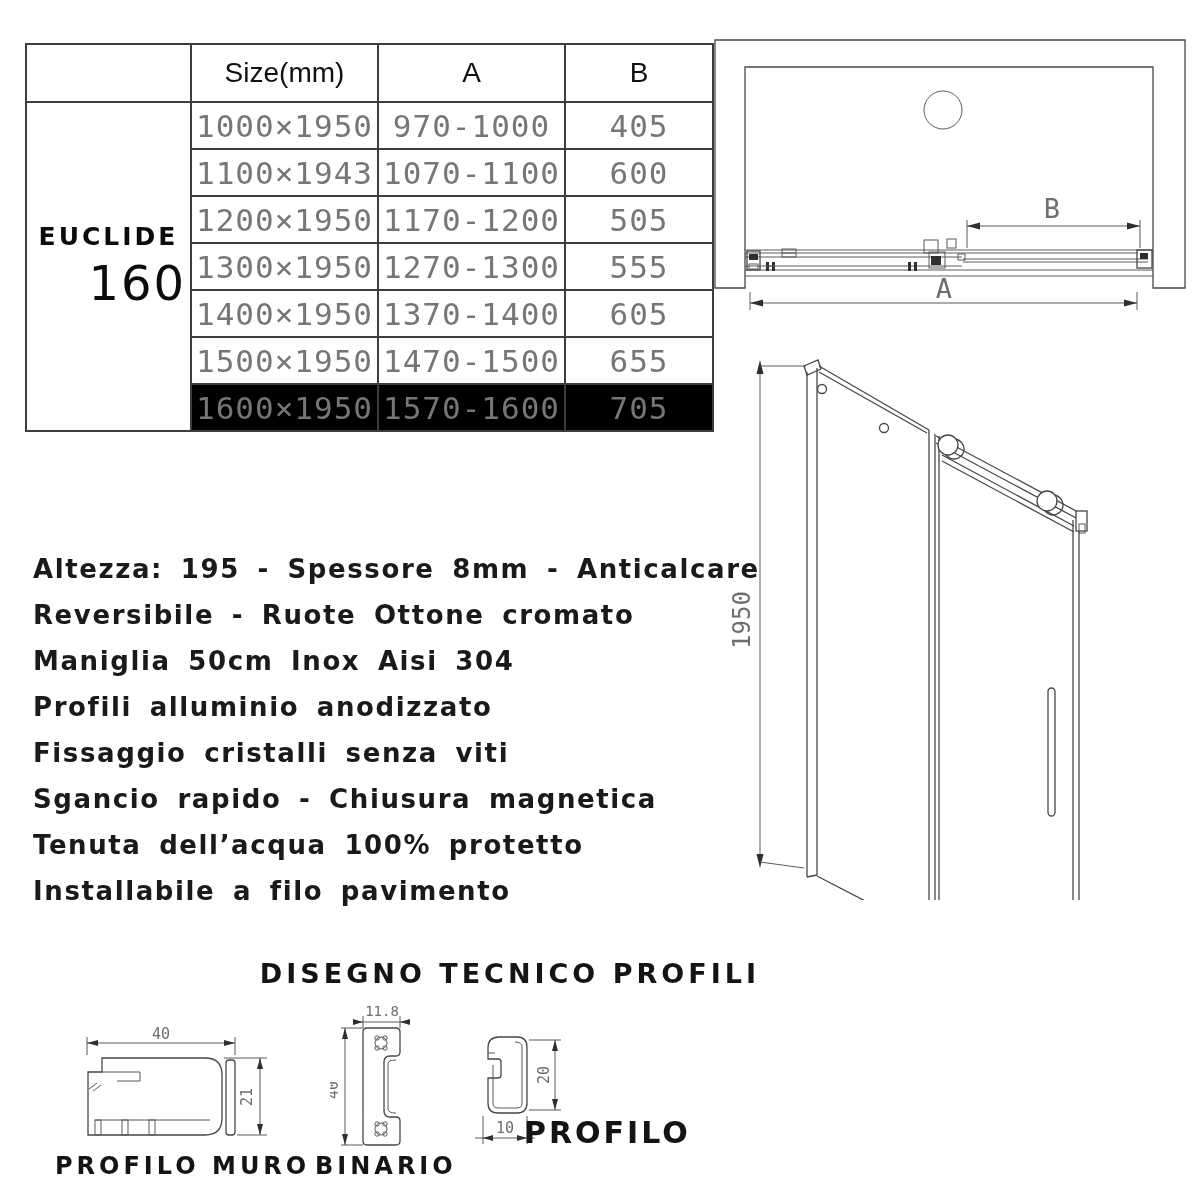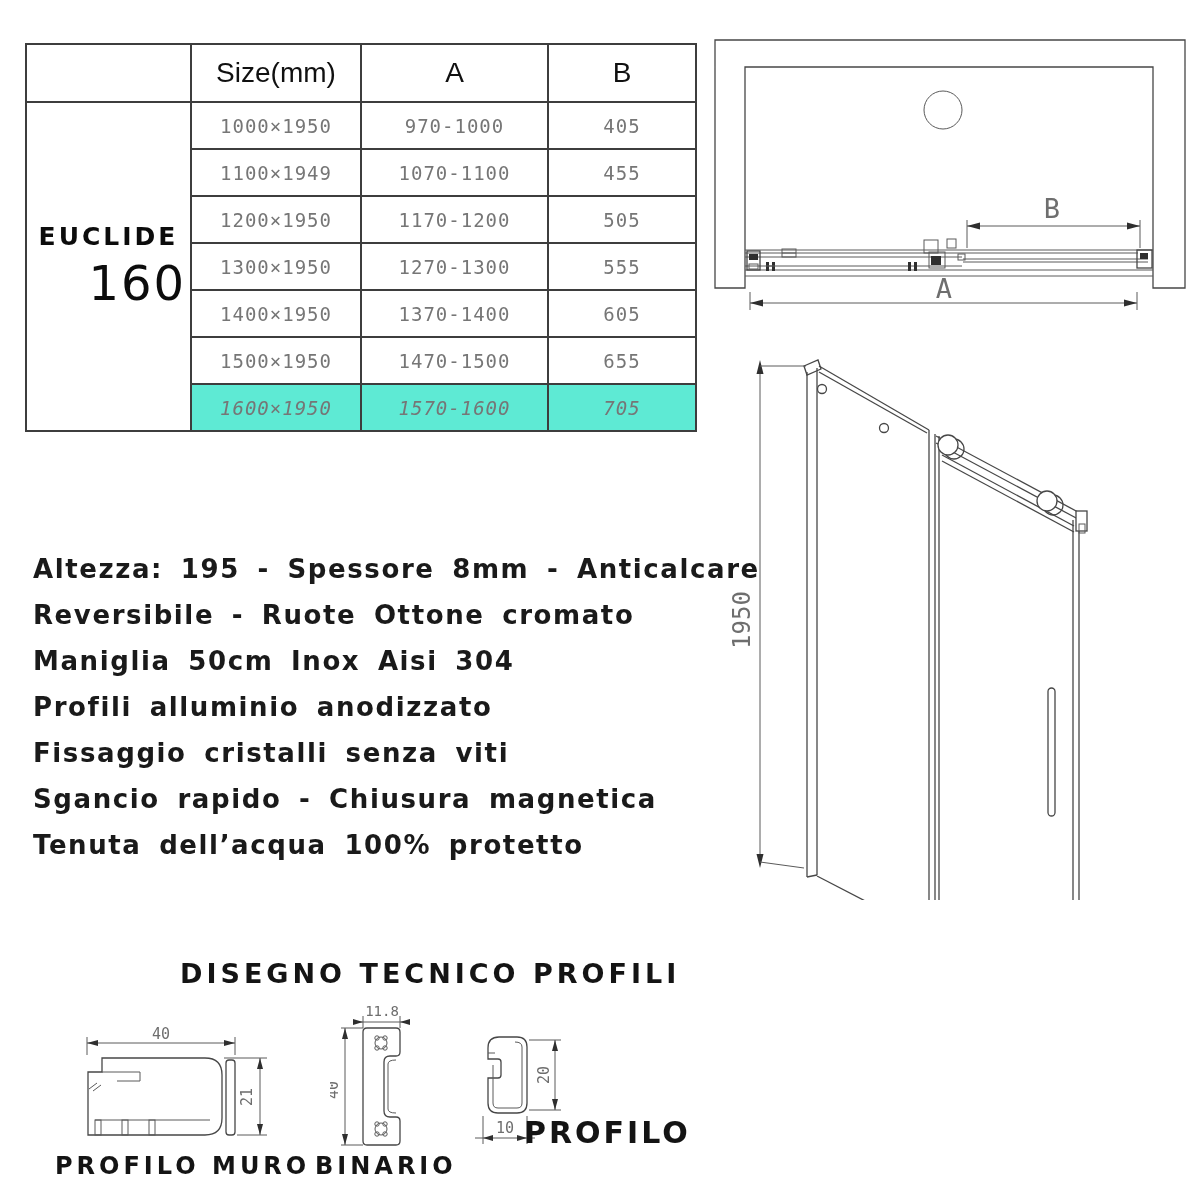--- a/index.html
+++ b/index.html
@@ -12,44 +12,44 @@
   table.spec th,table.spec td{
     border:2px solid #3d3d3d;box-sizing:border-box;text-align:center;
     vertical-align:middle;padding:4px;overflow:hidden;
   }
   table.spec th{
     height:58px;font-family:"Liberation Sans",sans-serif;font-weight:400;
     font-size:28px;color:#101010;
   }
   table.spec td{height:47px;}
   td.num{
-    font-family:"DejaVu Sans Mono",monospace;font-size:19px;color:#767676;
+    font-family:"DejaVu Sans Mono",monospace;font-size:31px;color:#767676;
     letter-spacing:1px;font-weight:400;
   }
-  tr.hl td.num{background:#5eead4;font-style:italic;}
+  tr.hl td.num{background:#000000;}
   td.brand-cell{vertical-align:middle;}
   .brand-name{font-size:25px;font-weight:700;letter-spacing:3px;color:#0c0c0c;}
   .brand-size{font-size:48px;font-weight:400;color:#0c0c0c;margin-top:4px;letter-spacing:2px;text-align:right;}
   
   ul.features{position:absolute;left:33px;top:546px;margin:0;padding:0;list-style:none;}
   ul.features li{
     height:46px;line-height:46px;font-size:26px;font-weight:600;
     letter-spacing:1.6px;word-spacing:7px;color:#1a1a1a;white-space:nowrap;
   }
   
   .drw{position:absolute;}
   .ln{stroke:#474747;stroke-width:1.3;fill:none;}
   .thin{stroke:#5a5a5a;stroke-width:1;fill:none;}
   .fl{fill:#2f2f2f;stroke:none;}
   .wf{fill:#ffffff;stroke:#474747;stroke-width:1.3;}
   .arr{fill:#2f2f2f;stroke:none;}
   .cad{font-family:"DejaVu Sans Mono",monospace;fill:#6e6e6e;font-weight:400;}
   
   .sec-heading{
-    position:absolute;left:180px;top:958px;width:580px;text-align:left;
+    position:absolute;left:180px;top:958px;width:580px;text-align:right;
     font-size:27px;font-weight:700;letter-spacing:4px;color:#141414;white-space:nowrap;
   }
   .lbl{position:absolute;font-weight:700;color:#141414;white-space:nowrap;}
   .lbl-muro{left:55px;top:1152px;width:250px;text-align:right;font-size:24px;letter-spacing:4px;}
   .lbl-binario{left:315px;top:1152px;width:130px;text-align:left;font-size:24px;letter-spacing:4px;}
   .lbl-sv{left:524px;top:1112px;font-size:30px;letter-spacing:3px;line-height:42px;}
 </style>
 </head>
 <body>
 
@@ -70,23 +70,23 @@
   <tr>
     <td class="brand-cell" rowspan="7">
       <div class="brand-name">EUCLIDE</div>
       <div class="brand-size">160</div>
     </td>
     <td class="num">1000×1950</td>
     <td class="num">970-1000</td>
     <td class="num">405</td>
   </tr>
   <tr>
-    <td class="num">1100×1949</td>
+    <td class="num">1100×1943</td>
     <td class="num">1070-1100</td>
-    <td class="num">455</td>
+    <td class="num">600</td>
   </tr>
   <tr>
     <td class="num">1200×1950</td>
     <td class="num">1170-1200</td>
     <td class="num">505</td>
   </tr>
   <tr>
     <td class="num">1300×1950</td>
     <td class="num">1270-1300</td>
     <td class="num">555</td>
@@ -206,20 +206,21 @@
 </svg>
 
 <ul class="features">
   <li>Altezza: 195 - Spessore 8mm - Anticalcare</li>
   <li>Reversibile - Ruote Ottone cromato</li>
   <li>Maniglia 50cm Inox Aisi 304</li>
   <li>Profili alluminio anodizzato</li>
   <li>Fissaggio cristalli senza viti</li>
   <li>Sgancio rapido - Chiusura magnetica</li>
   <li>Tenuta dell’acqua 100% protetto</li>
+  <li>Installabile a filo pavimento</li>
 </ul>
 
 <div class="sec-heading">DISEGNO TECNICO PROFILI</div>
 
 <svg class="drw" style="left:45px;top:1025px;" width="250" height="125" viewBox="0 0 250 125">
   <g>
     <line class="thin" x1="42" y1="12" x2="42" y2="30"></line>
     <line class="thin" x1="190" y1="12" x2="190" y2="30"></line>
     <line class="thin" x1="42" y1="18" x2="190" y2="18"></line>
     <polygon class="arr" points="42,18 53,15 53,21"></polygon>

